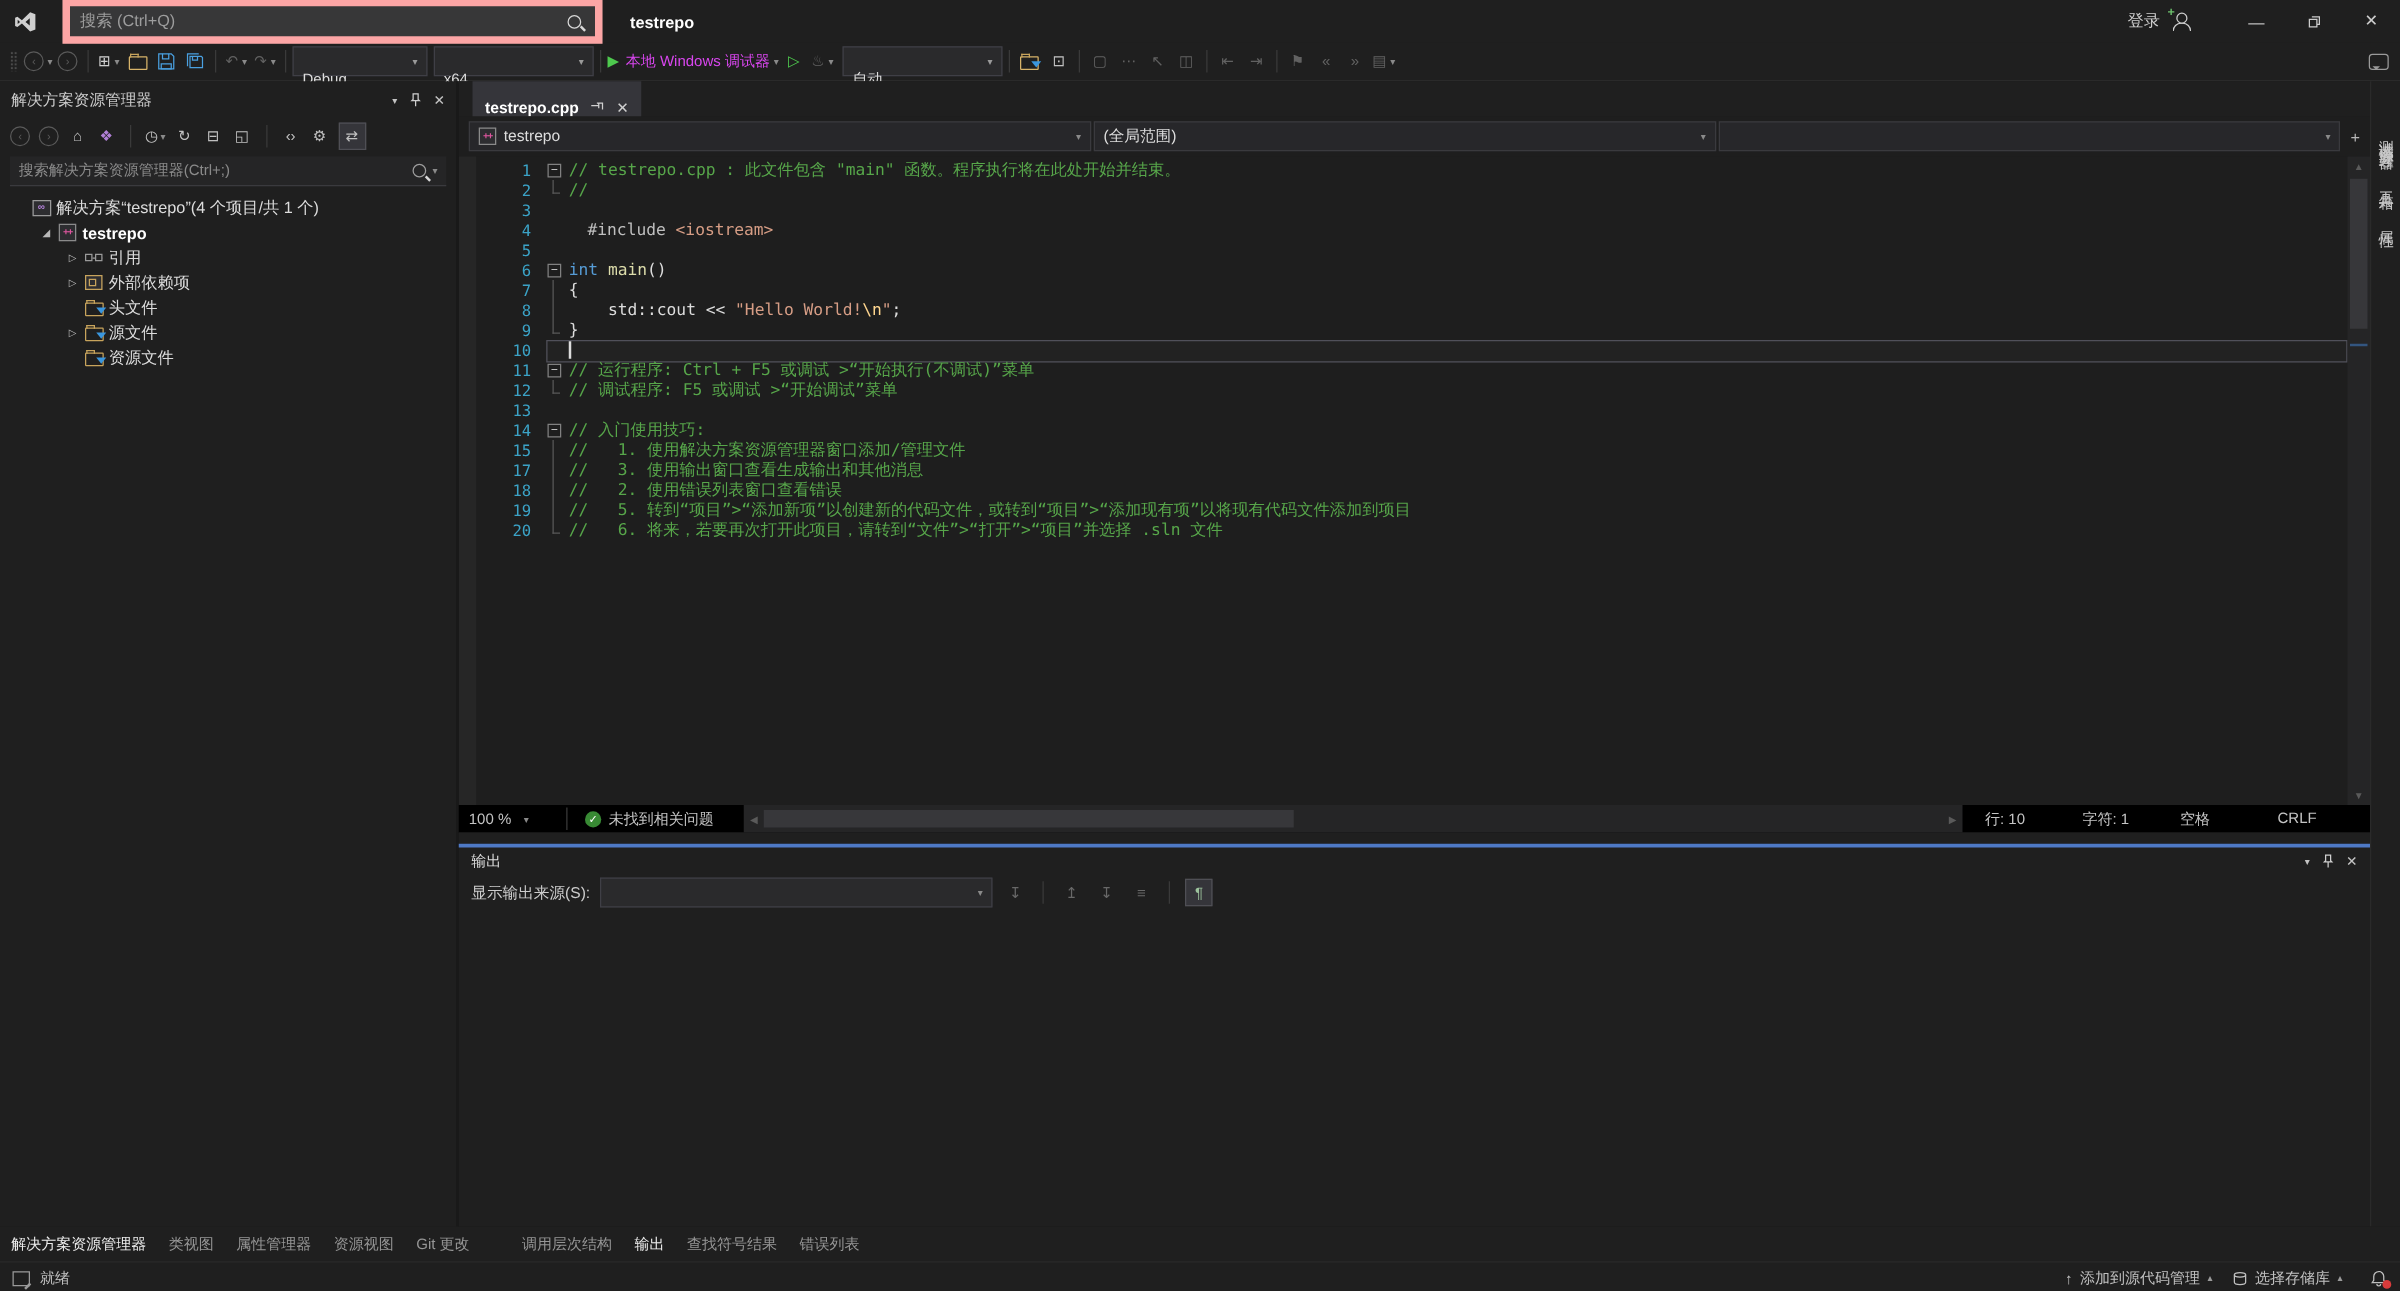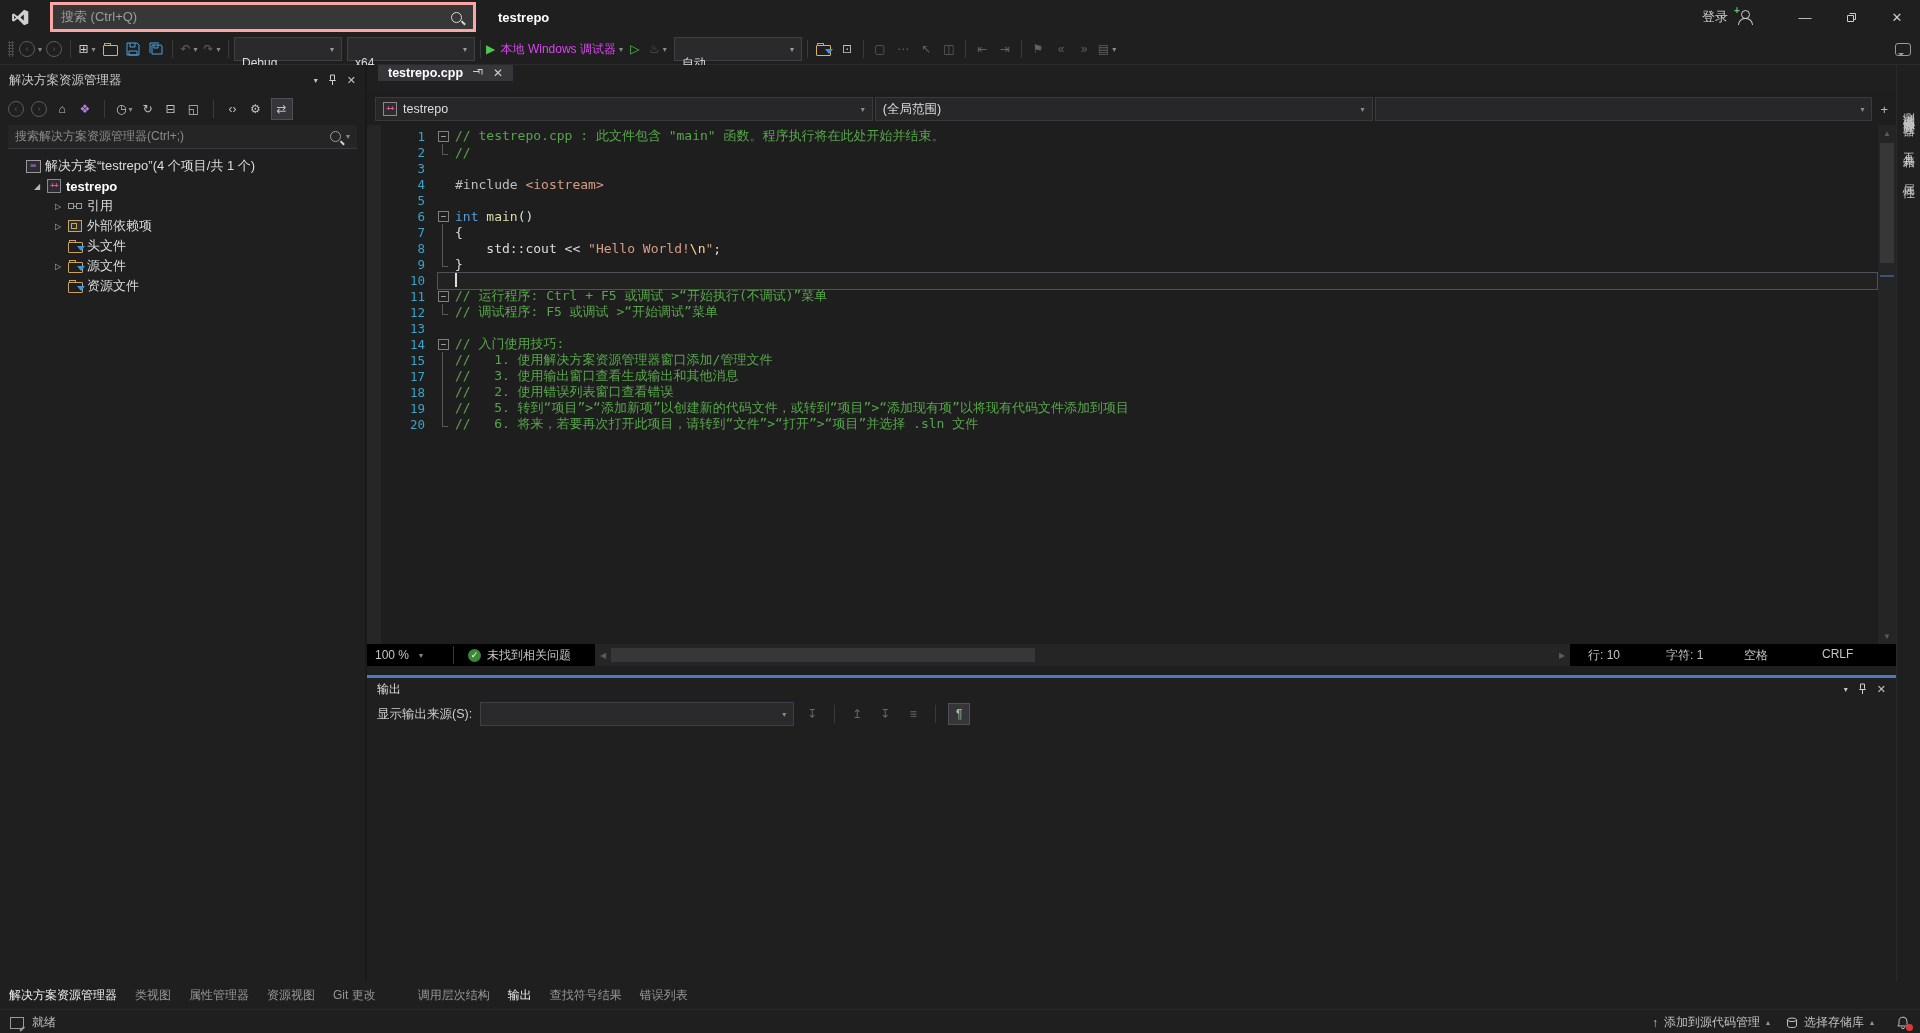--- a/index.html
+++ b/index.html
@@ -4,21 +4,21 @@
 <style>
   html,body{margin:0;padding:0;background:#111;}
   #app{position:relative;width:1920px;height:1033px;background:#1f1f1f;overflow:hidden;
        font-family:"Liberation Sans","DejaVu Sans",sans-serif;color:#ccc;
        -webkit-user-select:none;user-select:none;}
   
   #titlebar{height:34px;display:flex;align-items:center;background:#1f1f1f;}
   .vs-logo{margin:0 6px 0 10px;display:flex;align-items:center;}
   #menu{display:flex;height:34px;}
   .menu-item{padding:0 9px;line-height:34px;font-size:13px;color:#d6d6d6;cursor:default;}
-  .tb-search{width:404px;height:24px;margin-left:14px;background:#373738;border:3px solid #fca5a5;
+  .tb-search{width:404px;height:24px;margin-left:14px;background:#373738;border:6px solid #fca5a5;
              display:flex;align-items:center;padding:0 8px;font-size:13px;color:#9d9d9d;}
   .tb-search .ph{flex:1;}
   .mag{width:9px;height:9px;border:1.5px solid #d8d8d8;border-radius:50%;position:relative;margin-right:3px;}
   .mag::after{content:"";position:absolute;width:5px;height:1.5px;background:#d8d8d8;transform:rotate(45deg);
               right:-5px;bottom:-2px;}
   .win-solution{font-weight:bold;color:#fff;font-size:13px;margin-left:22px;}
   .tb-right{margin-left:auto;display:flex;align-items:center;height:34px;}
   .signin{font-size:13px;color:#d0d0d0;padding:0 8px;}
   .person{position:relative;width:18px;height:18px;margin-right:28px;}
   .person .head{position:absolute;left:5px;top:2px;width:7px;height:7px;border:1.2px solid #cfcfcf;border-radius:50%;}
@@ -78,41 +78,41 @@
   .ico-references::after{right:0;}
   .folder{width:13px;height:9px;border:1px solid #c8a45c;border-radius:1px;margin-top:3px;}
   .folder::before{content:"";position:absolute;top:-3px;left:0;width:5px;height:2px;border:1px solid #c8a45c;border-bottom:none;}
   .funnel::after{content:"";position:absolute;right:-3px;bottom:-3px;border:4px solid transparent;border-top:5px solid #3a96dd;}
   .ico-dependencies{width:12px;height:10px;border:1px solid #c8a45c;background:#2d2d30;}
   .ico-dependencies::after{content:"";position:absolute;left:2px;top:2px;width:4px;height:4px;border:1px solid #c8a45c;}
   
   #editor-col{flex:1;min-width:0;display:flex;flex-direction:column;background:#1e1e1e;}
   #tabrow{height:28px;background:#1f1f1f;display:flex;}
   .doc-tab{margin-left:11px;height:16px;background:#35353a;color:#fff;font-size:12.5px;font-weight:bold;
-           display:flex;align-items:center;gap:9px;padding:0 10px;}
+           display:flex;align-items:center;gap:9px;padding:13px 10px;}
   .tab-x{font-weight:normal;color:#d0d0d0;font-size:12px;}
   #navbar{height:28px;display:flex;align-items:center;gap:2px;padding:2px 8px;background:#1e1e1e;}
   .nav-combo{height:22px;flex:1;max-width:485px;background:#27272a;border:1px solid #3a3a3e;display:flex;
              align-items:center;padding:0 7px;color:#ddd;font-size:12.5px;gap:6px;}
   .nav-combo .cv{flex:1;}
   .plus-ico{margin-left:6px;color:#b8b8b8;font-size:13px;}
   
   #code-area{position:relative;flex:1;overflow:hidden;background:#1e1e1e;}
   .indicator-strip{position:absolute;left:0;top:0;bottom:0;width:14px;background:#262626;}
   #code-lines{position:absolute;left:0;right:18px;top:3px;}
   .code-line{height:16px;display:flex;align-items:center;font-family:"DejaVu Sans Mono","Liberation Mono",monospace;
              font-size:13px;white-space:pre;}
   .ln{width:58px;text-align:right;color:#3ba3c7;font-size:12.5px;flex:none;}
   .outc{width:15px;margin-left:11px;height:16px;position:relative;flex:none;}
   .fold-box{position:absolute;left:2px;top:3px;width:9px;height:9px;border:1px solid #808080;color:#c8c8c8;
             font-size:9px;line-height:8px;text-align:center;background:#1e1e1e;}
   .fold-bar{position:absolute;left:6px;top:0;width:1px;height:16px;background:#585858;}
   .fold-end{position:absolute;left:6px;top:0;width:5px;height:10px;border-left:1px solid #585858;border-bottom:1px solid #585858;}
   .code-text{padding-left:4px;}
-  .cm{color:#57a64a;}.kw{color:#569cd6;}.pp{color:#bfbfbf;}.str{color:#d69d85;}
+  .cm{color:#57a64a;}.kw{color:#569cd6;}.pp{color:#bfbfbf;margin-left:15px;}.str{color:#d69d85;}
   .esc{color:#ffd68f;}.fn{color:#dcdcaa;}.pl{color:#dcdcdc;}
   #current-line{position:absolute;left:70px;right:18px;height:16px;border:1px solid #50505a;background:rgba(150,150,150,.04);}
   #caret{position:absolute;width:2px;height:14px;background:#dcdcdc;}
   #vscroll{position:absolute;right:0;top:0;bottom:0;width:18px;background:#252526;}
   .vs-arrow{height:16px;display:flex;align-items:center;justify-content:center;font-size:8px;color:#5a5a5a;}
   .vs-arrow.btm{position:absolute;bottom:0;left:0;right:0;}
   #vthumb{position:absolute;top:18px;left:2px;right:2px;height:120px;background:#37373a;}
   #vmark{position:absolute;top:150px;left:2px;right:2px;height:2px;background:#33557f;}
   
   #editor-status{height:22px;background:#000000;display:flex;align-items:center;font-size:12px;color:#c5c5c5;}

